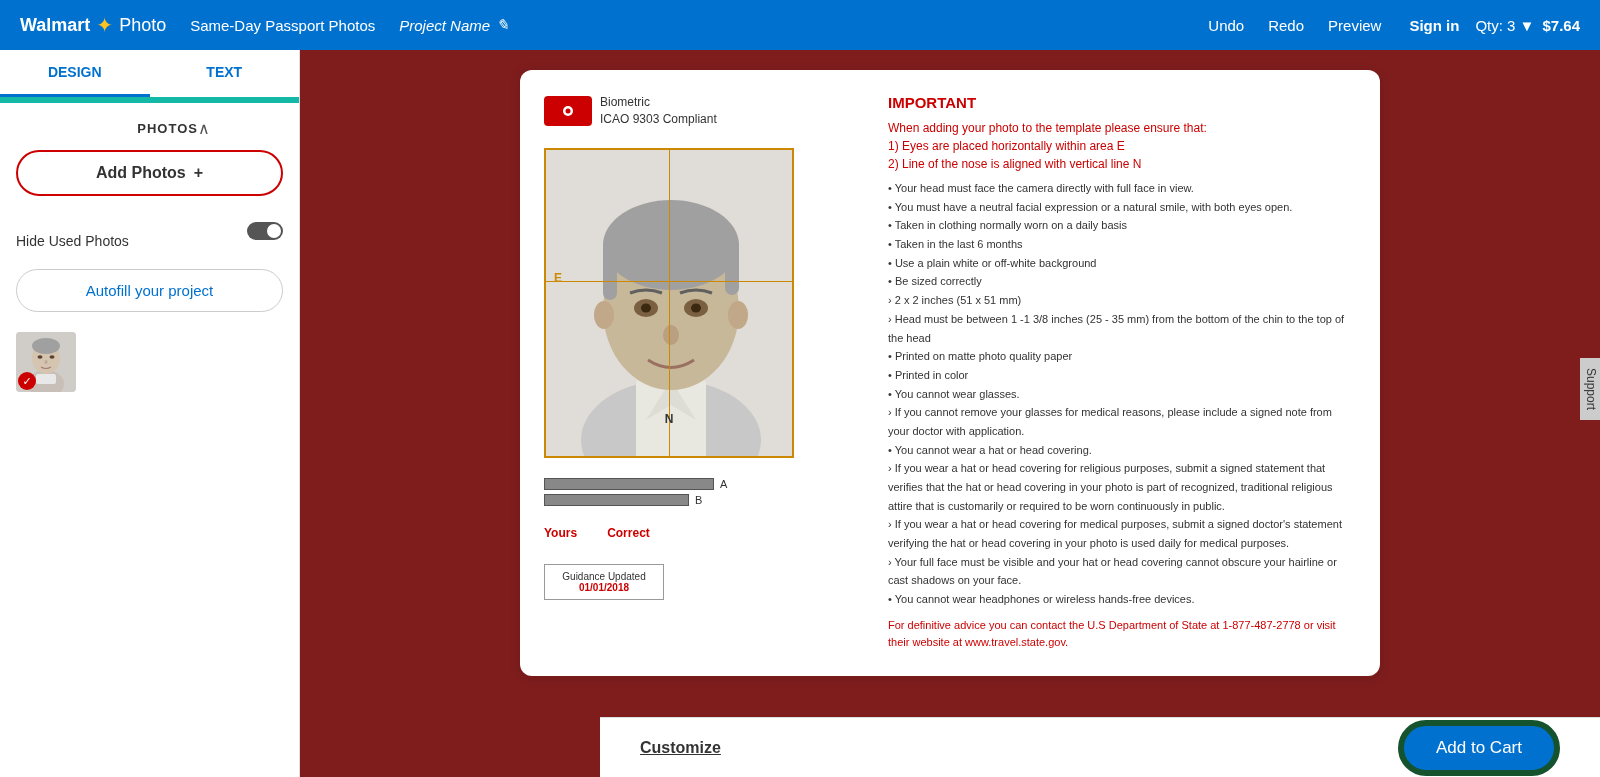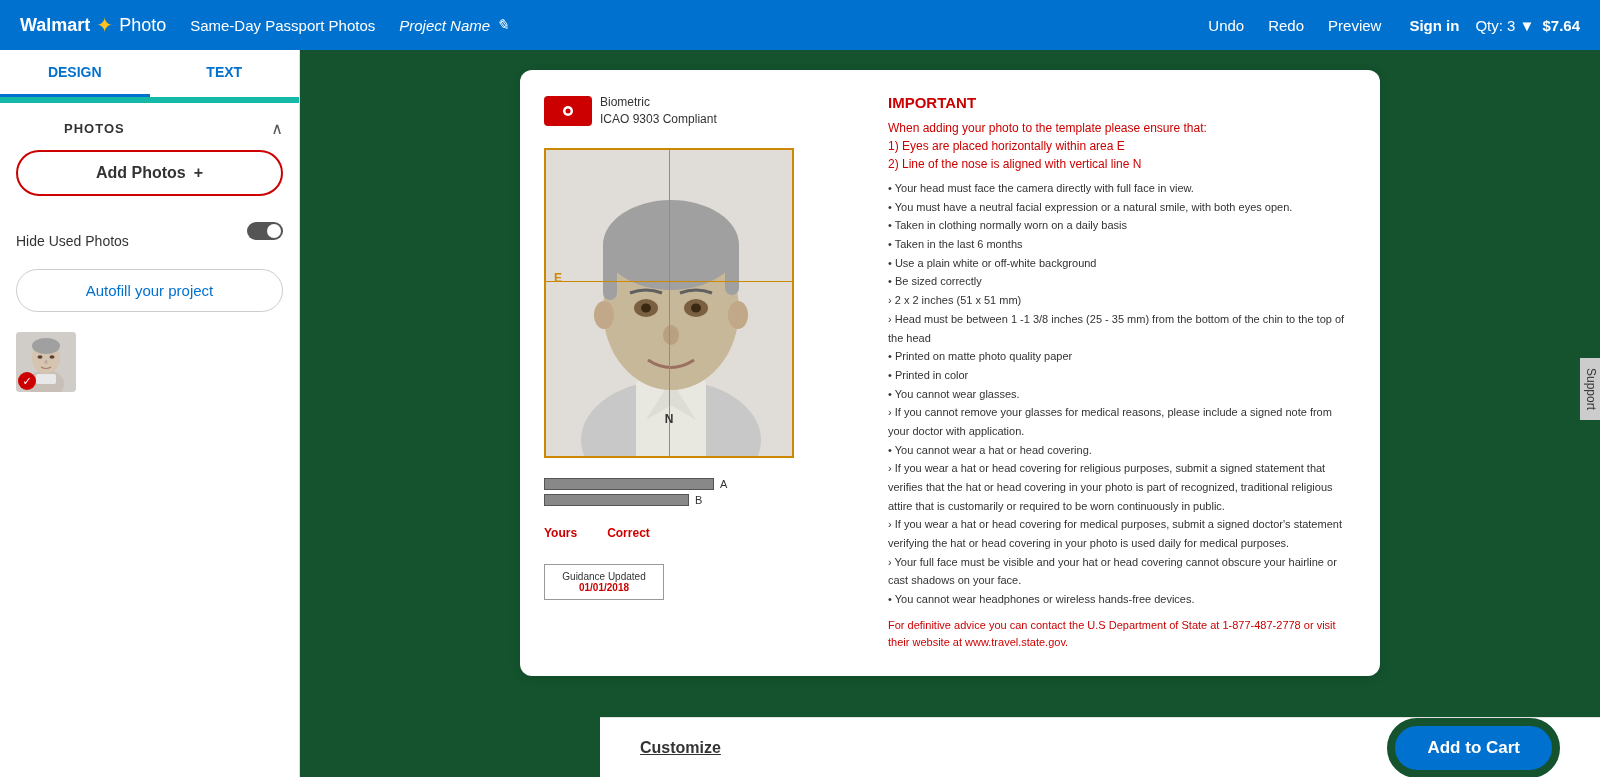--- a/index.html
+++ b/index.html
@@ -108,21 +108,21 @@
       border-bottom: 3px solid transparent;
     }
 
     .sidebar-content {
       padding: 16px;
       flex: 1;
     }
     .photos-header {
       display: flex;
       align-items: center;
-      justify-content: space-between;
+      justify-content: center;
       margin-bottom: 12px;
       margin-left: 48px;
     }
     .photos-label {
       font-size: 13px;
       font-weight: bold;
       color: #333;
       letter-spacing: 1px;
     }
     .chevron-up { font-size: 16px; color: #555; cursor: pointer; }
@@ -205,21 +205,21 @@
     }
 
     
     .main-content {
       flex: 1;
       display: flex;
       flex-direction: column;
       align-items: center;
       justify-content: flex-start;
       padding: 20px;
-      background: #14532d;
+      background: #7f1d1d;
       overflow-y: auto;
       position: relative;
     }
 
     
     .passport-card {
       background: white;
       border-radius: 12px;
       padding: 24px;
       width: 860px;
@@ -380,25 +380,25 @@
       border: none;
       font-size: 16px;
       color: #333;
       cursor: pointer;
       text-decoration: underline;
       font-weight: bold;
     }
     .add-to-cart-btn {
       background: #0071ce;
       color: white;
-      border: 8px solid #14532d;
+      border: 6px solid #14532d;
       border-radius: 30px;
       padding: 12px 32px;
       font-size: 17px;
-      font-weight: bold;
+      font-weight: normal;
       cursor: pointer;
     }
 
     
     .face-svg {
       width: 100%;
       height: 100%;
     }
   </style>
 </head>

